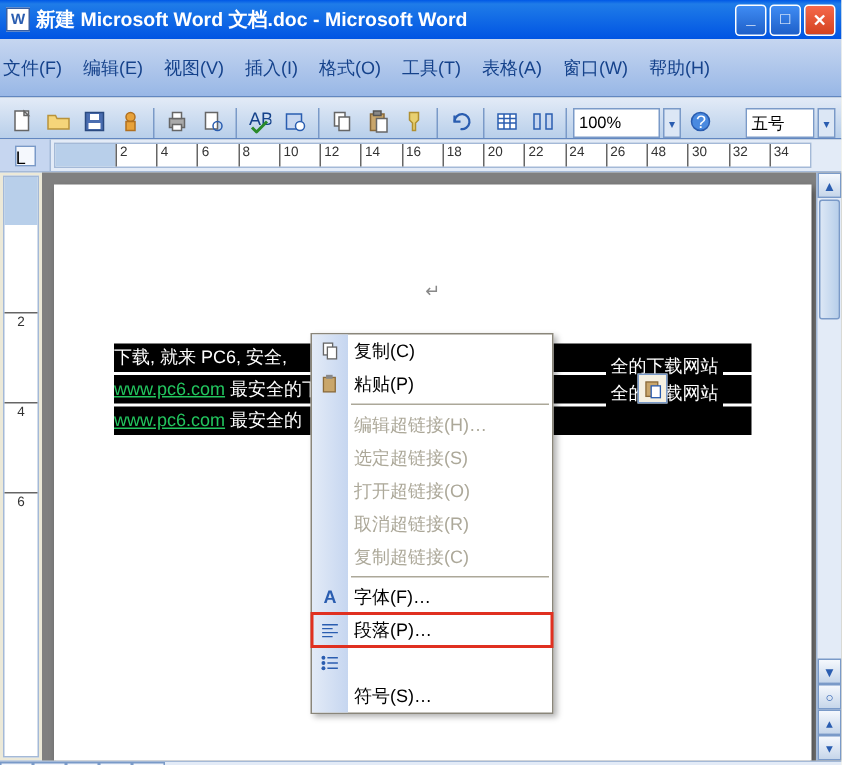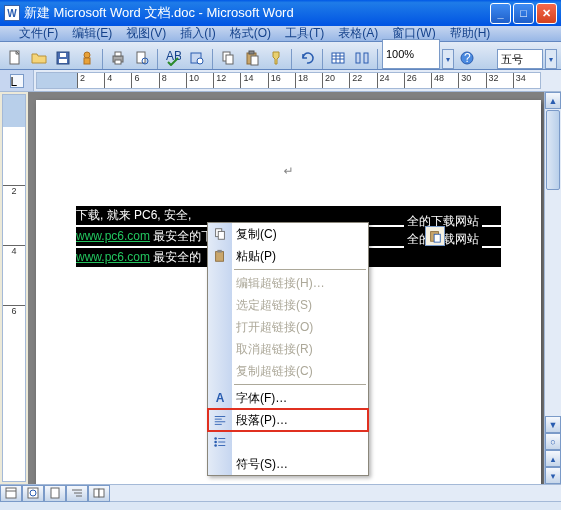--- a/index.html
+++ b/index.html
@@ -1,30 +1,30 @@
 <!DOCTYPE html>
 <html><head>
 <meta charset="utf-8">
 <style>
 *{margin:0;padding:0;box-sizing:border-box;font-family:"Microsoft YaHei",SimSun,sans-serif;font-size:12px}
 body{background:#ece9d8;width:561px;height:510px;overflow:hidden}
 .titlebar{height:26px;background:linear-gradient(#0058e6,#1f7ce8 10%,#0054e3);display:flex;align-items:center;padding:0 4px;color:#fff}
 .titlebar .wicon{width:16px;height:16px;background:#fff;border:1px solid #385fa3;margin-right:4px;display:flex;align-items:center;justify-content:center;color:#2a5db0;font-weight:bold;font-size:10px}
-.titlebar .title{flex:1;font-size:13px;font-weight:normal}
+.titlebar .title{flex:1;font-size:13px;font-weight:bold}
 .winbtns{display:flex;gap:2px}
 .winbtn{width:21px;height:21px;border:1px solid #fff;border-radius:3px;display:flex;align-items:center;justify-content:center;color:#fff;font-weight:bold;font-size:11px}
 .winbtn.min,.winbtn.max{background:linear-gradient(#3f8cf3,#1e5fc9)}
 .winbtn.close{background:linear-gradient(#f5694b,#d4421f)}
-.menubar{height:16px;background:linear-gradient(#c6d6f0,#98b7e6);display:flex;align-items:center;padding:0 19px;gap:14px;border-bottom:1px solid #6287c0}
+.menubar{height:39px;background:linear-gradient(#c6d6f0,#98b7e6);display:flex;align-items:center;padding:0 2px;gap:14px;border-bottom:1px solid #6287c0}
 .menubar span{color:#15428b;cursor:default}
 .toolbar{height:28px;background:linear-gradient(#e3ebf7,#b8cfea);display:flex;align-items:flex-end;padding:0 4px;gap:2px;border-bottom:1px solid #6287c0}
 .tb{width:22px;height:22px;display:flex;align-items:center;justify-content:center;border:1px solid transparent;border-radius:2px}
 .tb svg{width:16px;height:16px}
 .sep{width:1px;height:20px;background:#7a9ac8;margin:0 2px}
-.zoom{width:58px;height:30px;background:#fff;border:1px solid #7a9ac8;font-size:11px;padding:0 3px;display:flex;align-items:center}
+.zoom{width:58px;height:20px;background:#fff;border:1px solid #7a9ac8;font-size:11px;padding:0 3px;display:flex;align-items:center}
 .fsz{width:46px;height:20px;background:#fff;border:1px solid #7a9ac8;font-size:11px;padding:0 3px;display:flex;align-items:center;margin-left:auto}
 .dd{width:12px;height:20px;border:1px solid #7a9ac8;background:#dce7f5;display:flex;align-items:center;justify-content:center;font-size:8px;color:#2a5db0}
 .ruler-row{height:22px;background:#e3ebf7;display:flex;border-bottom:1px solid #a4b9d7}
 .ruler-corner{width:34px;background:#c6d6f0;border-right:1px solid #a4b9d7;display:flex;align-items:center;justify-content:center}
 .ruler-corner .box{width:14px;height:14px;border:1px solid #7a9ac8;background:#f5f8fd}
 .hruler{flex:1;background:#fff;position:relative;border:1px solid #a4b9d7;margin:2px 20px 2px 2px}
 .hruler .shade{position:absolute;left:0;top:0;bottom:0;width:40px;background:#b8cfea}
 .hruler .ticks{position:absolute;left:40px;right:0;top:0;bottom:0;display:flex}
 .hruler .tick{flex:1;border-left:1px solid #666;font-size:9px;color:#333;padding-left:2px}
 .workspace{display:flex;height:392px}

